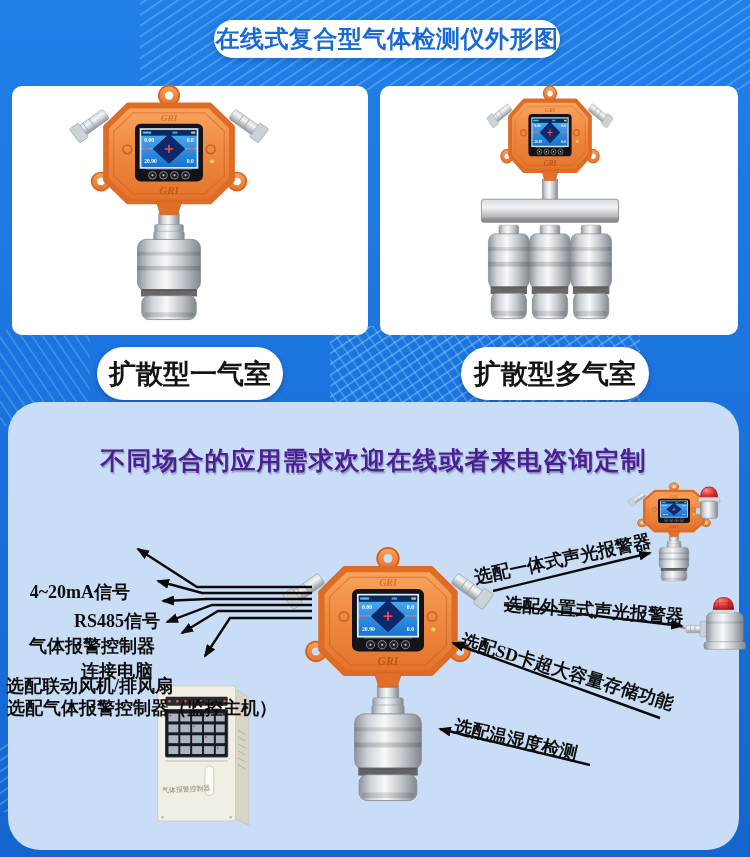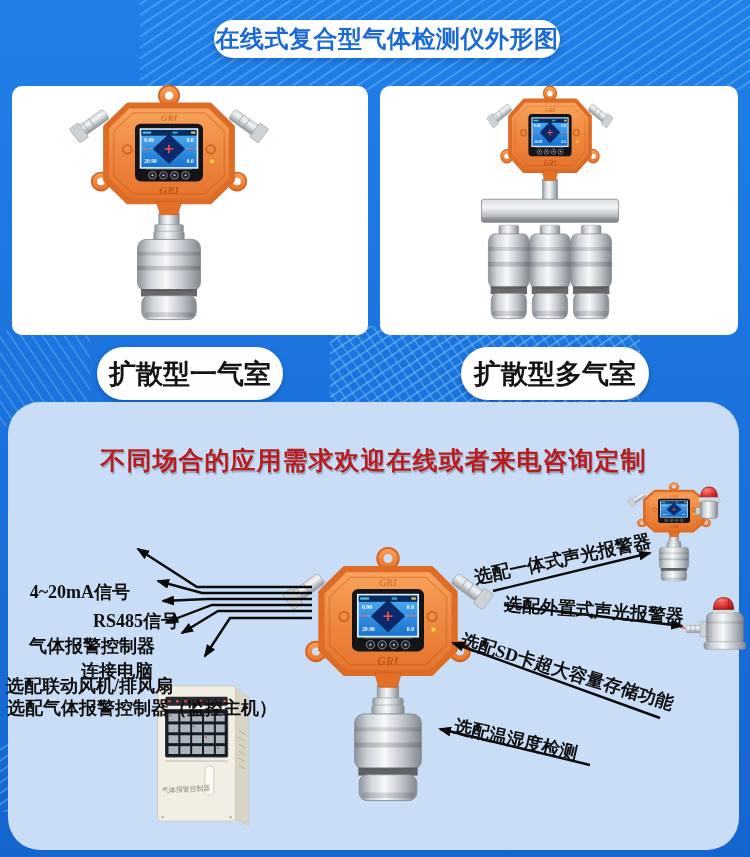--- a/index.html
+++ b/index.html
@@ -11,21 +11,21 @@
     border-radius:20px;display:flex;align-items:center;justify-content:center;
     box-shadow:0 2px 6px rgba(0,40,110,.3);}
   .title-pill span{font-size:24px;font-weight:bold;color:#1a6ad6;white-space:nowrap;letter-spacing:.5px;}
   .panel{position:absolute;top:86px;height:249px;background:#ffffff;border-radius:10px;}
   .panel-a{left:12px;width:356px;}
   .panel-b{left:380px;width:358px;}
   .panel svg{--hole:#ffffff;}
   .custom-panel{position:absolute;left:8px;top:402px;width:731px;height:448px;background:#c9def6;border-radius:32px;}
   .custom-panel svg{--hole:#c9def6;}
   .custom-title{position:absolute;left:0;top:42px;width:100%;text-align:center;font-size:25px;font-weight:bold;
-    color:#b91c1c;letter-spacing:1px;text-shadow:1px 2px 1px rgba(108,124,152,.55);}
+    color:#4c1d95;letter-spacing:1px;text-shadow:1px 2px 1px rgba(108,124,152,.55);}
   .pill{position:absolute;top:347px;height:53px;background:#ffffff;border-radius:27px;
     display:flex;align-items:center;justify-content:center;box-shadow:0 2px 5px rgba(0,30,90,.35);}
   .pill span{font-size:27px;font-weight:bold;color:#141414;white-space:nowrap;}
   .pill-a{left:97px;width:186px;}
   .pill-b{left:461px;width:188px;}
   .llabel{position:absolute;font-size:18px;font-weight:600;color:#0d0d0d;white-space:nowrap;margin-top:44px;}
   .rlabel{position:absolute;font-size:18px;font-weight:600;color:#0d0d0d;white-space:nowrap;transform-origin:left top;}
   .devsvg{position:absolute;overflow:visible;}
   .annot{position:absolute;left:0;top:0;width:731px;height:448px;overflow:visible;pointer-events:none;}
   .ear{fill:url(#gOr);stroke:#d2631f;stroke-width:2;}
@@ -302,21 +302,21 @@
         <path d="M304,209 L210,209 L174,231" marker-end="url(#arw)"></path>
         <path d="M304,216 L222,216 L197,254" marker-end="url(#arw)"></path>
         <path d="M485,189 L642,151" marker-end="url(#arw)"></path>
         <path d="M496,203 L674,224" marker-end="url(#arw)"></path>
         <path d="M652,316 L445,241" marker-end="url(#arw)"></path>
         <path d="M582,363 L432,327" marker-end="url(#arw)"></path>
       </g>
     </svg>
 
     <div class="llabel" style="top:134px;right:609px">4~20mA信号</div>
-    <div class="llabel" style="top:163px;right:560px">RS485信号</div>
+    <div class="llabel" style="top:163px;right:579px">RS485信号</div>
     <div class="llabel" style="top:188px;right:584px">气体报警控制器</div>
     <div class="llabel" style="top:213px;right:586px">连接电脑</div>
     <div class="llabel" style="top:250px;right:462px">选配气体报警控制器（监控主机）</div>
     <div class="llabel" style="top:228px;right:566px">选配联动风机/排风扇</div>
 
     <div class="rlabel" style="left:464px;top:164px;transform:rotate(-12deg)">选配一体式声光报警器</div>
     <div class="rlabel" style="left:497px;top:190px;transform:rotate(4deg)">选配外置式声光报警器</div>
     <div class="rlabel" style="left:457px;top:226px;transform:rotate(17deg)">选配SD卡超大容量存储功能</div>
     <div class="rlabel" style="left:449px;top:312px;transform:rotate(13deg)">选配温湿度检测</div>
   </div>

